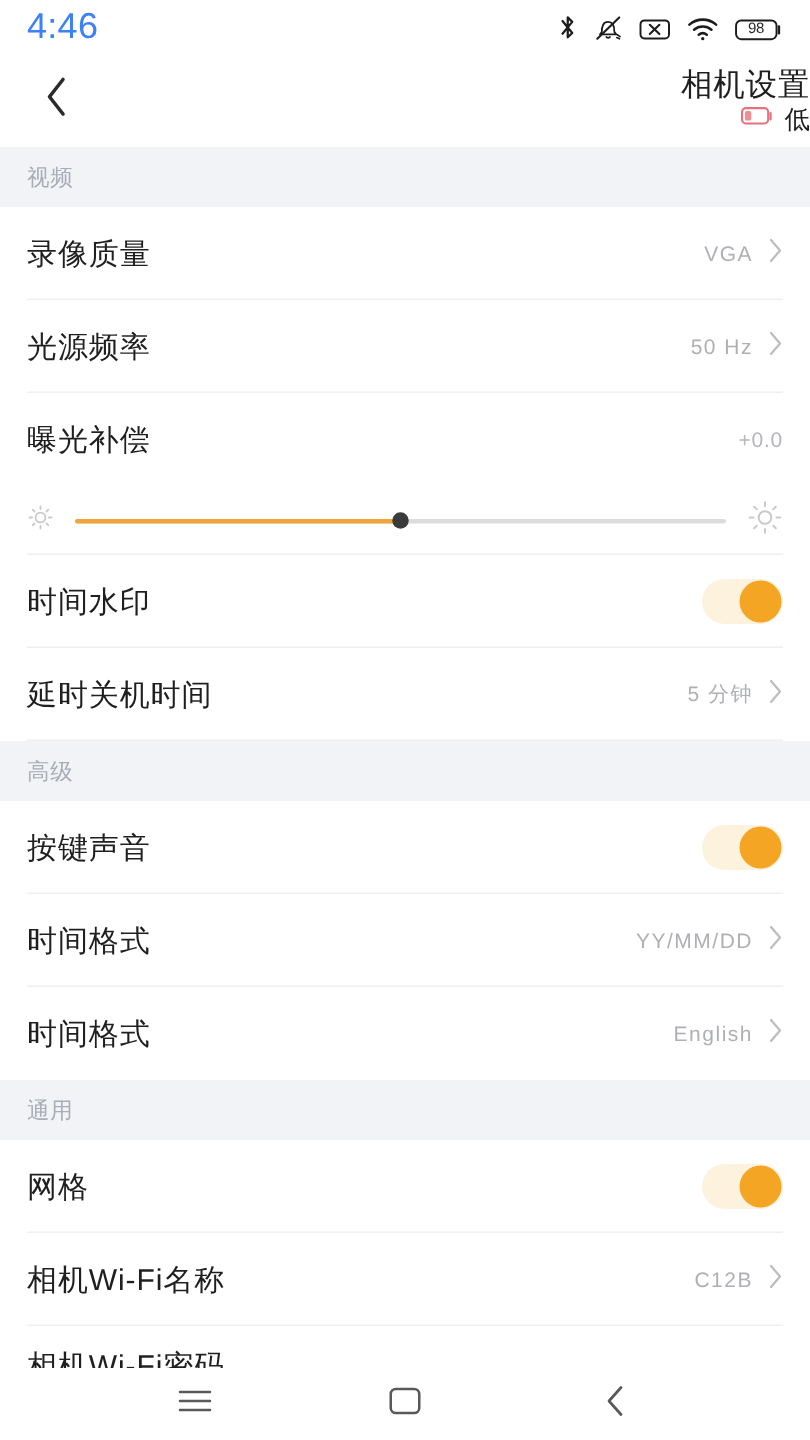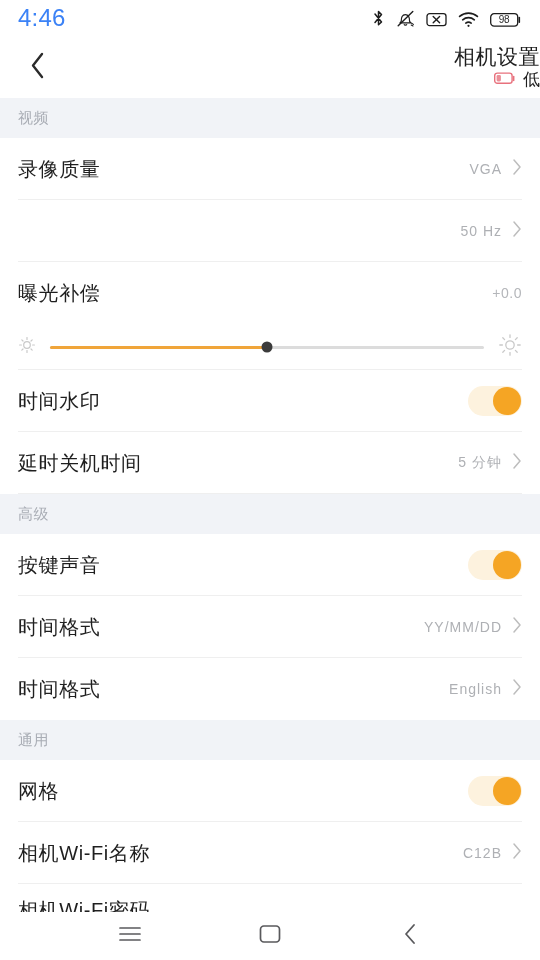--- a/index.html
+++ b/index.html
@@ -198,20 +198,21 @@
         <span class="row-value">VGA</span>
         <span class="chev">
           <svg width="10" height="18" viewBox="0 0 10 18">
             <path d="M2 2 L8 9 L2 16" fill="none" stroke="#bdbdbd" stroke-width="1.5" stroke-linecap="round" stroke-linejoin="round"></path>
           </svg>
         </span>
       </div>
     </div>
 
     <div class="row">
+      <div class="row-label">光源频率</div>
       <div class="row-right">
         <span class="row-value">50 Hz</span>
         <span class="chev">
           <svg width="10" height="18" viewBox="0 0 10 18">
             <path d="M2 2 L8 9 L2 16" fill="none" stroke="#bdbdbd" stroke-width="1.5" stroke-linecap="round" stroke-linejoin="round"></path>
           </svg>
         </span>
       </div>
     </div>
 

